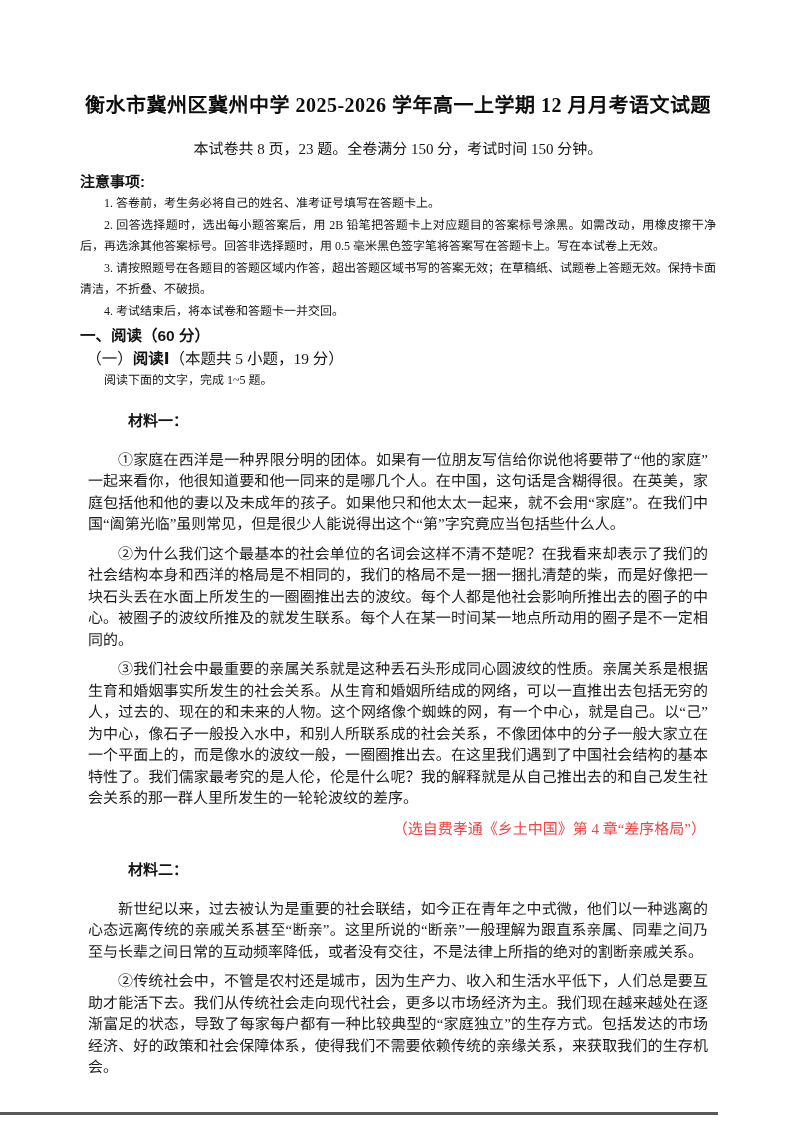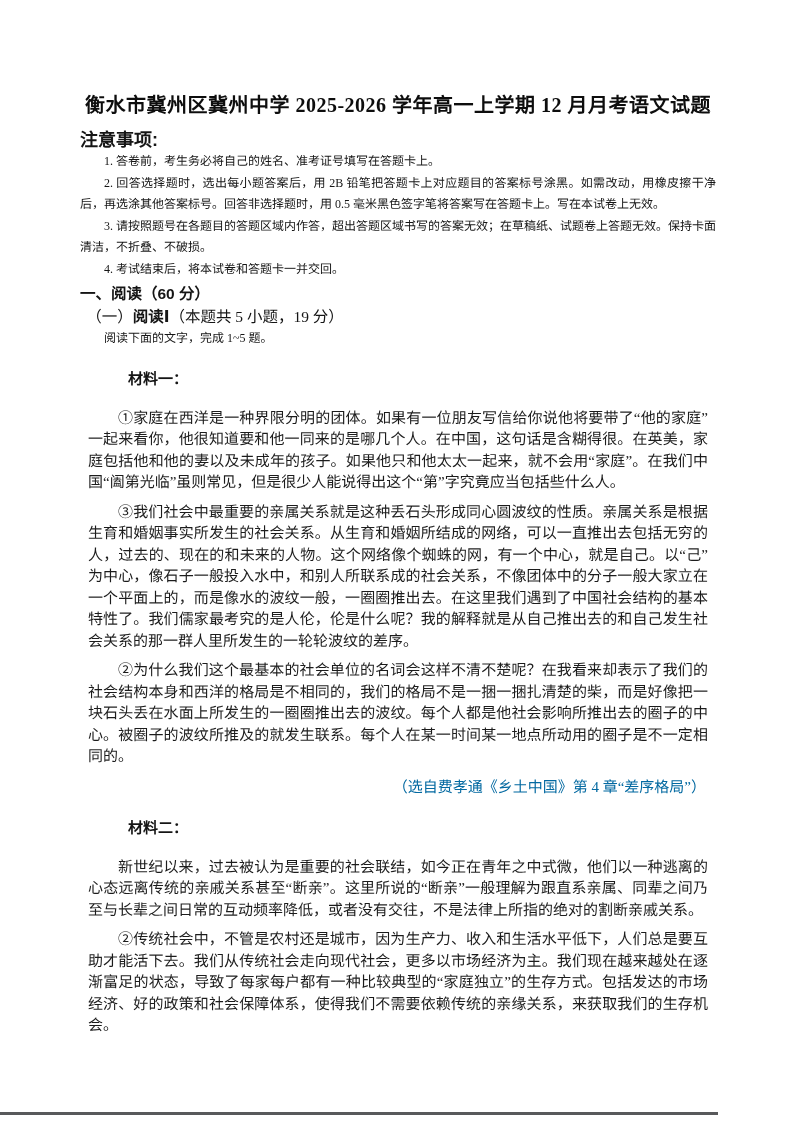--- a/index.html
+++ b/index.html
@@ -30,21 +30,21 @@
   .doc-subtitle {
     margin-top: 21px;
     font-size: 15px;
     text-align: center;
     line-height: 21px;
   }
   .notice-heading {
     margin-top: 11px;
     font-family: "Liberation Sans", "DejaVu Sans", sans-serif;
     font-weight: bold;
-    font-size: 18px;
+    font-size: 15px;
     line-height: 22px;
   }
   .para {
     font-size: 12px;
     line-height: 21.5px;
     text-align: justify;
     text-indent: 2em;
     margin: 0;
   }
   .section-heading {
@@ -78,59 +78,60 @@
     text-indent: 2em;
     margin: 8px;
     color: #1c1c1c;
   }
   .source-line {
     font-size: 15px;
     line-height: 23px;
     text-align: right;
     padding-right: 10px;
     margin: 0;
-    color: #0369a1;
+    color: #ef4444;
   }
   .page-bottom-edge {
     position: absolute;
     left: 0;
     top: 1112px;
     width: 793px;
     height: 3px;
     background: #58595b;
   }
 </style>
 </head>
 <body>
 
 <div class="page">
   <div class="content">
 
     <div class="doc-title">衡水市冀州区冀州中学 2025-2026 学年高一上学期 12 月月考语文试题</div>
 
+    <div class="doc-subtitle">本试卷共 8 页，23 题。全卷满分 150 分，考试时间 150 分钟。</div>
 
     <div class="notice-heading">注意事项:</div>
 
     <p class="para">1. 答卷前，考生务必将自己的姓名、准考证号填写在答题卡上。</p>
     <p class="para">2. 回答选择题时，选出每小题答案后，用 2B 铅笔把答题卡上对应题目的答案标号涂黑。如需改动，用橡皮擦干净后，再选涂其他答案标号。回答非选择题时，用 0.5 毫米黑色签字笔将答案写在答题卡上。写在本试卷上无效。</p>
     <p class="para">3. 请按照题号在各题目的答题区域内作答，超出答题区域书写的答案无效；在草稿纸、试题卷上答题无效。保持卡面清洁，不折叠、不破损。</p>
     <p class="para">4. 考试结束后，将本试卷和答题卡一并交回。</p>
 
     <div class="section-heading">一、阅读（60 分）</div>
 
     <div class="subsection-heading">
       <span>（一）</span><span class="bold-part">阅读Ⅰ</span><span>（本题共 5 小题，19 分）</span>
     </div>
 
     <p class="para">阅读下面的文字，完成 1~5 题。</p>
 
     <p class="material-label">材料一：</p>
     <p class="material-para">①家庭在西洋是一种界限分明的团体。如果有一位朋友写信给你说他将要带了“他的家庭”一起来看你，他很知道要和他一同来的是哪几个人。在中国，这句话是含糊得很。在英美，家庭包括他和他的妻以及未成年的孩子。如果他只和他太太一起来，就不会用“家庭”。在我们中国“阖第光临”虽则常见，但是很少人能说得出这个“第”字究竟应当包括些什么人。</p>
+    <p class="material-para">②为什么我们这个最基本的社会单位的名词会这样不清不楚呢？在我看来却表示了我们的社会结构本身和西洋的格局是不相同的，我们的格局不是一捆一捆扎清楚的柴，而是好像把一块石头丢在水面上所发生的一圈圈推出去的波纹。每个人都是他社会影响所推出去的圈子的中心。被圈子的波纹所推及的就发生联系。每个人在某一时间某一地点所动用的圈子是不一定相同的。</p>
     <p class="material-para">③我们社会中最重要的亲属关系就是这种丢石头形成同心圆波纹的性质。亲属关系是根据生育和婚姻事实所发生的社会关系。从生育和婚姻所结成的网络，可以一直推出去包括无穷的人，过去的、现在的和未来的人物。这个网络像个蜘蛛的网，有一个中心，就是自己。以“己”为中心，像石子一般投入水中，和别人所联系成的社会关系，不像团体中的分子一般大家立在一个平面上的，而是像水的波纹一般，一圈圈推出去。在这里我们遇到了中国社会结构的基本特性了。我们儒家最考究的是人伦，伦是什么呢？我的解释就是从自己推出去的和自己发生社会关系的那一群人里所发生的一轮轮波纹的差序。</p>
-    <p class="material-para">②为什么我们这个最基本的社会单位的名词会这样不清不楚呢？在我看来却表示了我们的社会结构本身和西洋的格局是不相同的，我们的格局不是一捆一捆扎清楚的柴，而是好像把一块石头丢在水面上所发生的一圈圈推出去的波纹。每个人都是他社会影响所推出去的圈子的中心。被圈子的波纹所推及的就发生联系。每个人在某一时间某一地点所动用的圈子是不一定相同的。</p>
     <p class="source-line">（选自费孝通《乡土中国》第 4 章“差序格局”）</p>
 
     <p class="material-label">材料二：</p>
     <p class="material-para">新世纪以来，过去被认为是重要的社会联结，如今正在青年之中式微，他们以一种逃离的心态远离传统的亲戚关系甚至“断亲”。这里所说的“断亲”一般理解为跟直系亲属、同辈之间乃至与长辈之间日常的互动频率降低，或者没有交往，不是法律上所指的绝对的割断亲戚关系。</p>
     <p class="material-para">②传统社会中，不管是农村还是城市，因为生产力、收入和生活水平低下，人们总是要互助才能活下去。我们从传统社会走向现代社会，更多以市场经济为主。我们现在越来越处在逐渐富足的状态，导致了每家每户都有一种比较典型的“家庭独立”的生存方式。包括发达的市场经济、好的政策和社会保障体系，使得我们不需要依赖传统的亲缘关系，来获取我们的生存机会。</p>
 
   </div>
 
   <div class="page-bottom-edge"></div>
 </div>

